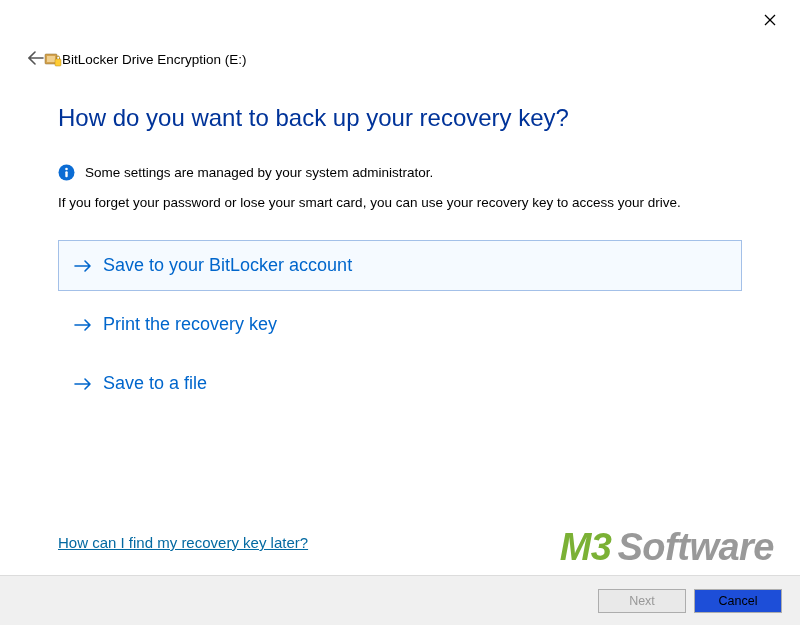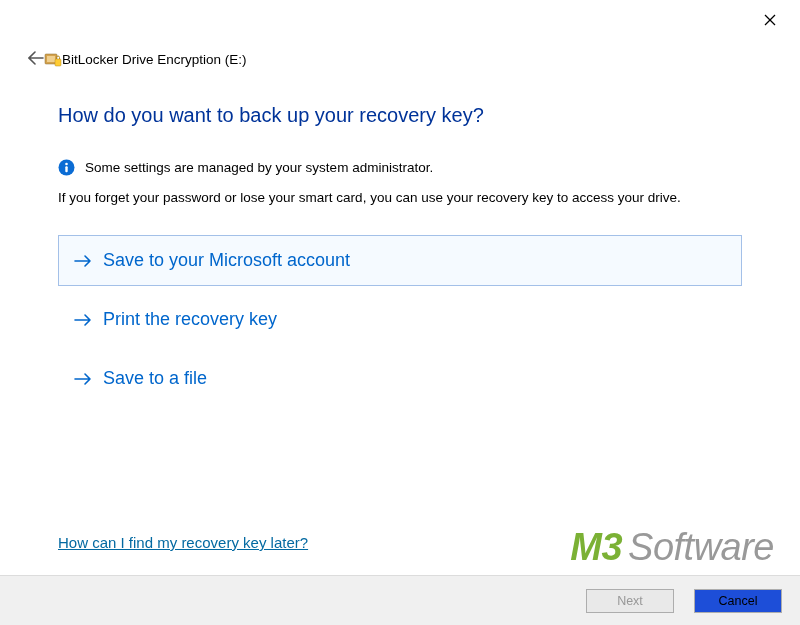--- a/index.html
+++ b/index.html
@@ -45,21 +45,21 @@
       display: inline-block;
     }
     .header-title {
       font-size: 13.5px;
       color: #000;
     }
     .content {
       padding: 36px 58px 0 58px;
     }
     .main-heading {
-      font-size: 20px;
+      font-size: 24px;
       color: #003399;
       font-weight: 400;
       margin-bottom: 32px;
     }
     .info-row {
       display: flex;
       align-items: center;
       gap: 10px;
       margin-bottom: 14px;
     }
@@ -121,36 +121,36 @@
       font-size: 38px;
       font-weight: 700;
       letter-spacing: -0.5px;
       font-style: italic;
     }
     .watermark .m3 {
       color: #7bb135;
     }
     .watermark .software {
       color: #999999;
-      font-weight: 400;
+      font-weight: 700;
       margin-left: 6px;
     }
     .footer {
       position: absolute;
       bottom: 0;
       left: 0;
       right: 0;
       height: 50px;
       background: #f0f0f0;
       border-top: 1px solid #dcdcdc;
       display: flex;
       justify-content: flex-end;
       align-items: center;
       padding-right: 18px;
-      gap: 20px;
+      gap: 8px;
     }
     .footer-btn {
       width: 88px;
       height: 24px;
       border: 1px solid #adadad;
       background: #1d4ed8;
       font-size: 12.5px;
       cursor: pointer;
     }
     .footer-btn:disabled {
@@ -201,21 +201,21 @@
   </div>
 
   <p class="desc-text">If you forget your password or lose your smart card, you can use your recovery key to access your drive.</p>
 
   <button class="option-btn highlighted">
     <span class="option-arrow">
       <svg width="20" height="16" viewBox="0 0 20 16">
         <path d="M2 8 L17 8 M12 3 L17 8 L12 13" stroke="#0066cc" stroke-width="1.6" fill="none" stroke-linecap="round" stroke-linejoin="round"></path>
       </svg>
     </span>
-    <span class="option-label">Save to your Microsoft account</span>
+    <span class="option-label">Save to your BitLocker account</span>
   </button>
 
   <button class="option-btn">
     <span class="option-arrow">
       <svg width="20" height="16" viewBox="0 0 20 16">
         <path d="M2 8 L17 8 M12 3 L17 8 L12 13" stroke="#0066cc" stroke-width="1.6" fill="none" stroke-linecap="round" stroke-linejoin="round"></path>
       </svg>
     </span>
     <span class="option-label">Print the recovery key</span>
   </button>

